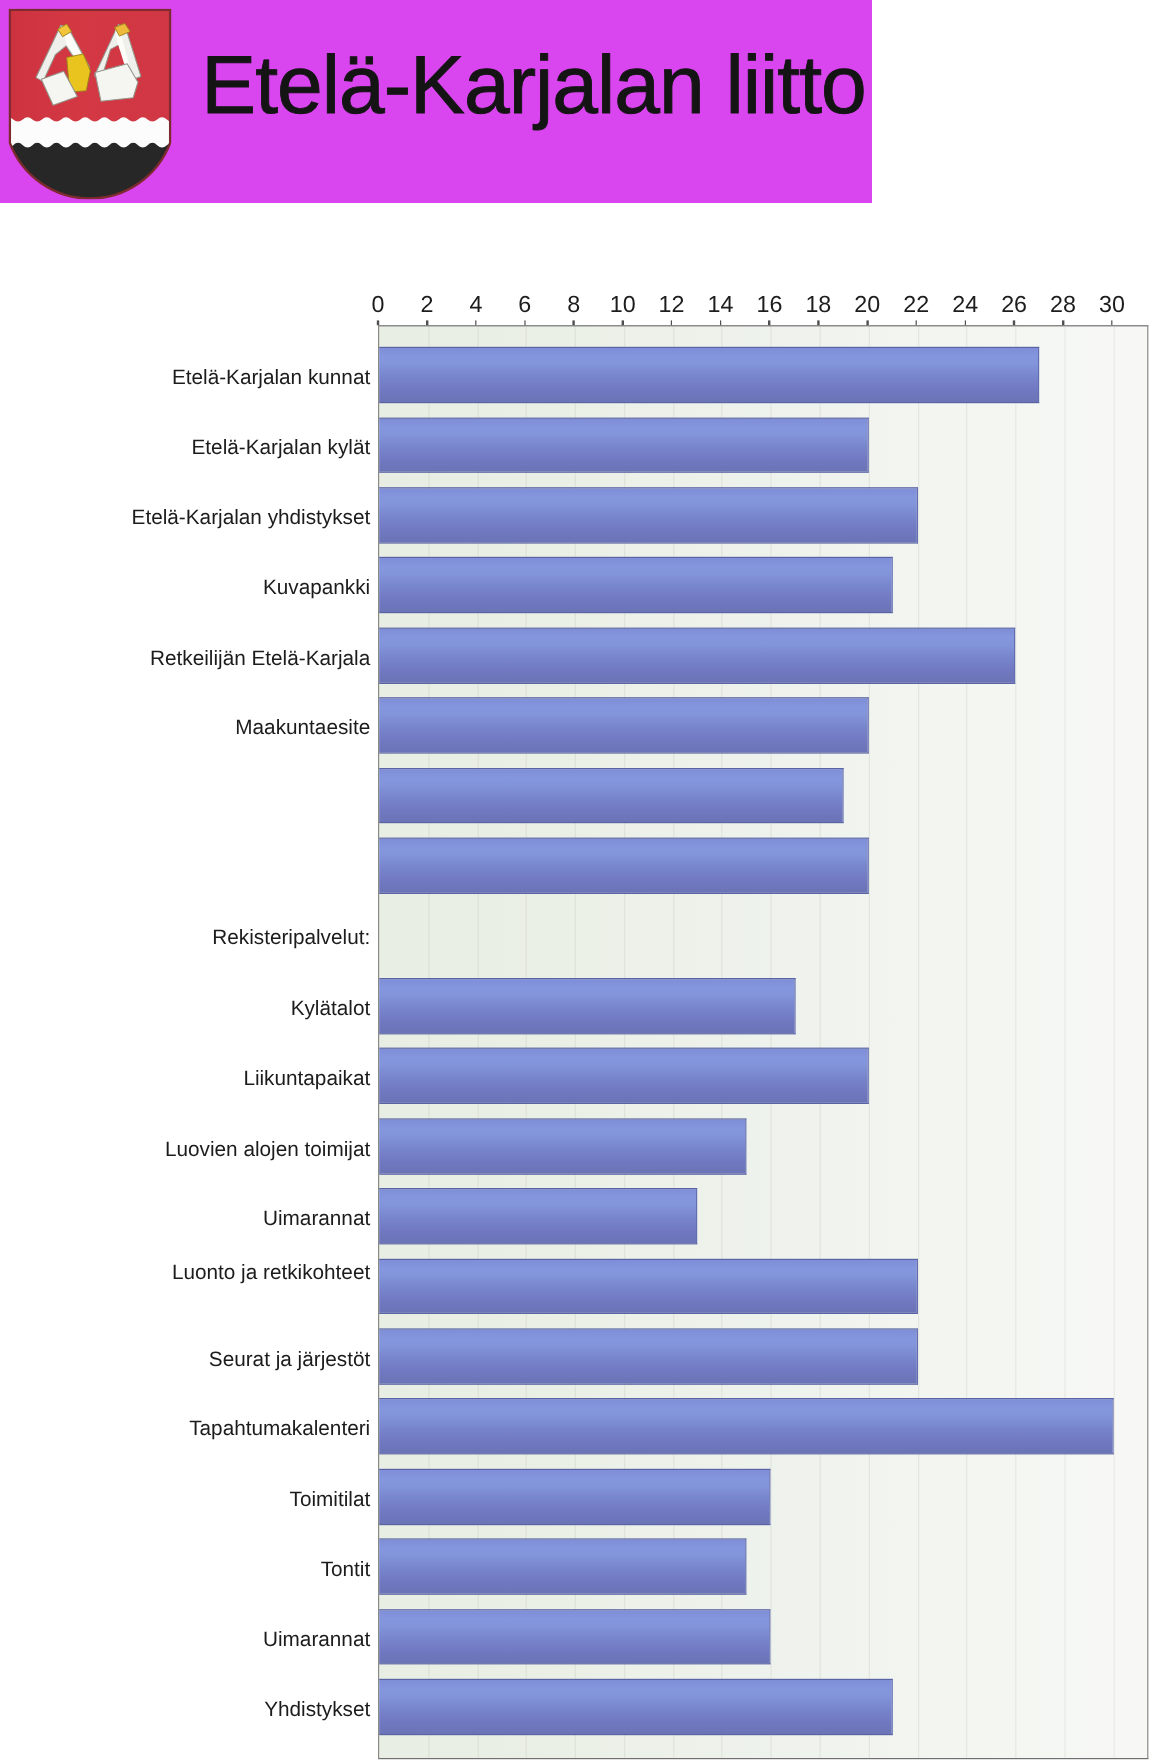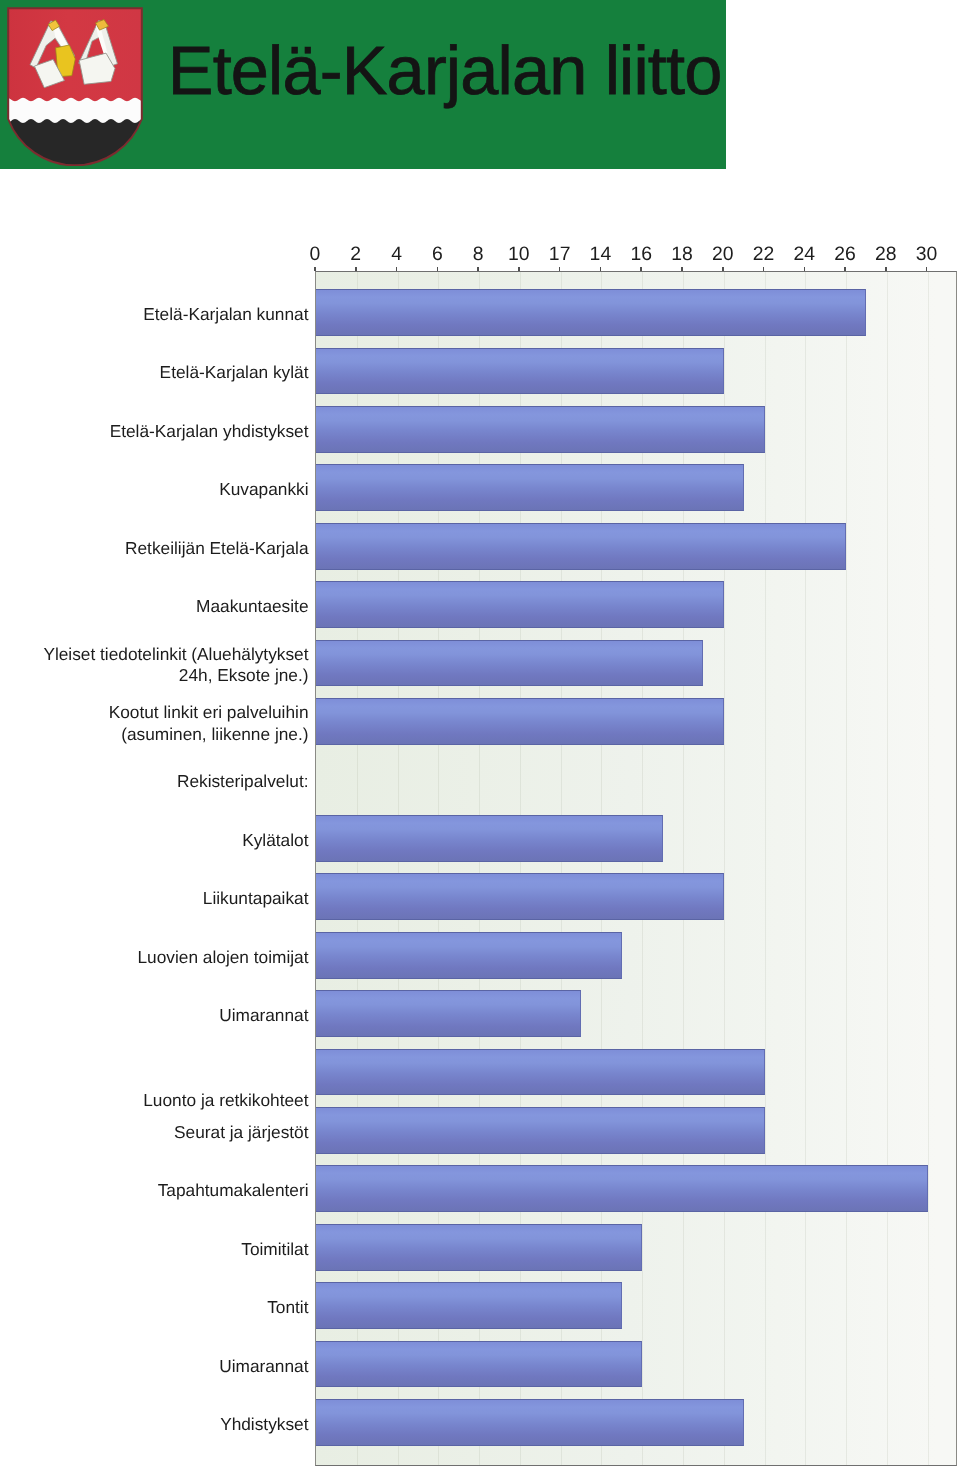--- a/index.html
+++ b/index.html
@@ -4,21 +4,21 @@
 <style>
   html,body{margin:0;padding:0;background:#ffffff;
             -webkit-font-smoothing:antialiased;
             text-rendering:geometricPrecision;}
   body{width:960px;height:1469px;position:relative;overflow:hidden;
        font-family:"Liberation Sans",sans-serif;}
   #page{position:absolute;left:0;top:0;width:960px;height:1469px;}
 
   
   #header-band{position:absolute;left:0;top:0;width:726px;height:169px;
-               background:#15803d;transform:translateZ(0);}
+               background:#d946ef;transform:translateZ(0);}
   #coa{position:absolute;left:6.5px;top:6.5px;width:136px;height:159px;}
   #coa svg{position:absolute;left:0;top:0;}
   #org-title{position:absolute;left:167.8px;top:37px;
              font-family:"Liberation Sans",sans-serif;
              font-size:68.5px;line-height:68.5px;color:#141414;letter-spacing:-0.83px;
              -webkit-text-stroke:0.75px #141414;
              white-space:nowrap;}
 
   
   #chart{position:absolute;left:0;top:0;width:960px;height:1469px;}
@@ -97,48 +97,44 @@
   </div>
 
   <div id="chart">
     <div id="axis-labels">
         <div class="xlab" style="left: 315px; top: 244.5px;">0</div>
         <div class="xlab" style="left: 355.77px; top: 244.5px;">2</div>
         <div class="xlab" style="left: 396.55px; top: 244.5px;">4</div>
         <div class="xlab" style="left: 437.32px; top: 244.5px;">6</div>
         <div class="xlab" style="left: 478.1px; top: 244.5px;">8</div>
         <div class="xlab" style="left: 518.87px; top: 244.5px;">10</div>
-        <div class="xlab" style="left: 559.65px; top: 244.5px;">17</div>
+        <div class="xlab" style="left: 559.65px; top: 244.5px;">12</div>
         <div class="xlab" style="left: 600.42px; top: 244.5px;">14</div>
         <div class="xlab" style="left: 641.2px; top: 244.5px;">16</div>
         <div class="xlab" style="left: 681.97px; top: 244.5px;">18</div>
         <div class="xlab" style="left: 722.75px; top: 244.5px;">20</div>
         <div class="xlab" style="left: 763.52px; top: 244.5px;">22</div>
         <div class="xlab" style="left: 804.3px; top: 244.5px;">24</div>
         <div class="xlab" style="left: 845.07px; top: 244.5px;">26</div>
         <div class="xlab" style="left: 885.85px; top: 244.5px;">28</div>
         <div class="xlab" style="left: 926.62px; top: 244.5px;">30</div>
       </div>
     <div id="cat-labels">
         <div class="cat" style="top: 303.95px;">Etelä-Karjalan kunnat</div>
         <div class="cat" style="top: 362.37px;">Etelä-Karjalan kylät</div>
         <div class="cat" style="top: 420.79px;">Etelä-Karjalan yhdistykset</div>
         <div class="cat" style="top: 479.21px;">Kuvapankki</div>
         <div class="cat" style="top: 537.63px;">Retkeilijän Etelä-Karjala</div>
         <div class="cat" style="top: 596.05px;">Maakuntaesite</div>
-        <div class="cat" style="top: 643.97px;">Yleiset tiedotelinkit (Aluehälytykset
-24h, Eksote jne.)</div>
-        <div class="cat" style="top: 702.39px;">Kootut linkit eri palveluihin
-(asuminen, liikenne jne.)</div>
         <div class="cat" style="top: 771.31px;">Rekisteripalvelut:</div>
         <div class="cat" style="top: 829.73px; padding-left: 12px;">Kylätalot</div>
         <div class="cat" style="top: 888.15px;">Liikuntapaikat</div>
         <div class="cat" style="top: 946.57px;">Luovien alojen toimijat</div>
         <div class="cat" style="top: 1004.99px;">Uimarannat</div>
-        <div class="cat" style="top: 1090px;">Luonto ja retkikohteet</div>
+        <div class="cat" style="top: 1050px;">Luonto ja retkikohteet</div>
         <div class="cat" style="top: 1121.83px;">Seurat ja järjestöt</div>
         <div class="cat" style="top: 1180.25px; padding-left: 24px;">Tapahtumakalenteri</div>
         <div class="cat" style="top: 1238.67px;">Toimitilat</div>
         <div class="cat" style="top: 1297.09px;">Tontit</div>
         <div class="cat" style="top: 1355.51px;">Uimarannat</div>
         <div class="cat" style="top: 1413.93px;">Yhdistykset</div>
       </div>
     <div id="plot">
       <div id="gridlines">
           <div class="gl" style="left: 40.77px;"></div>

